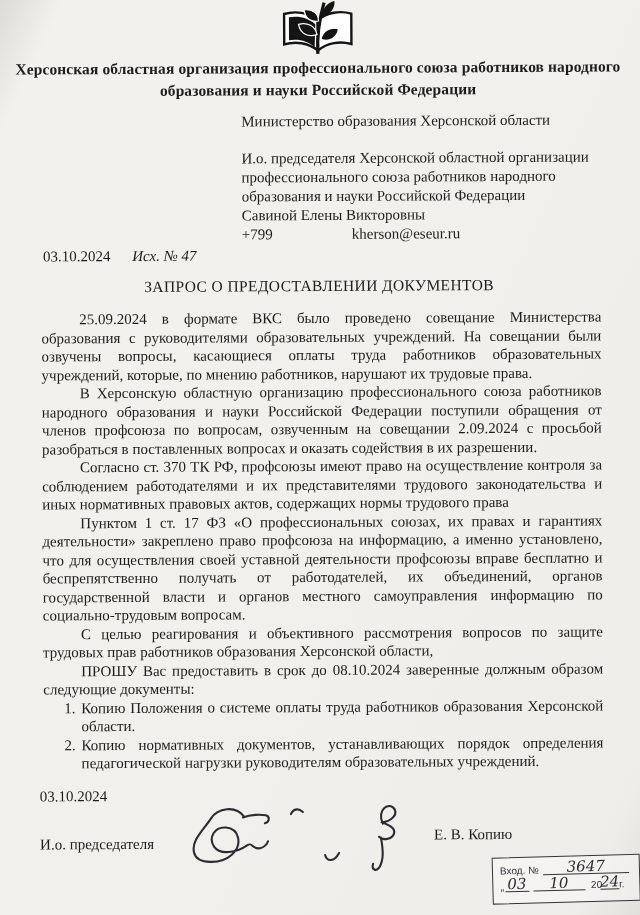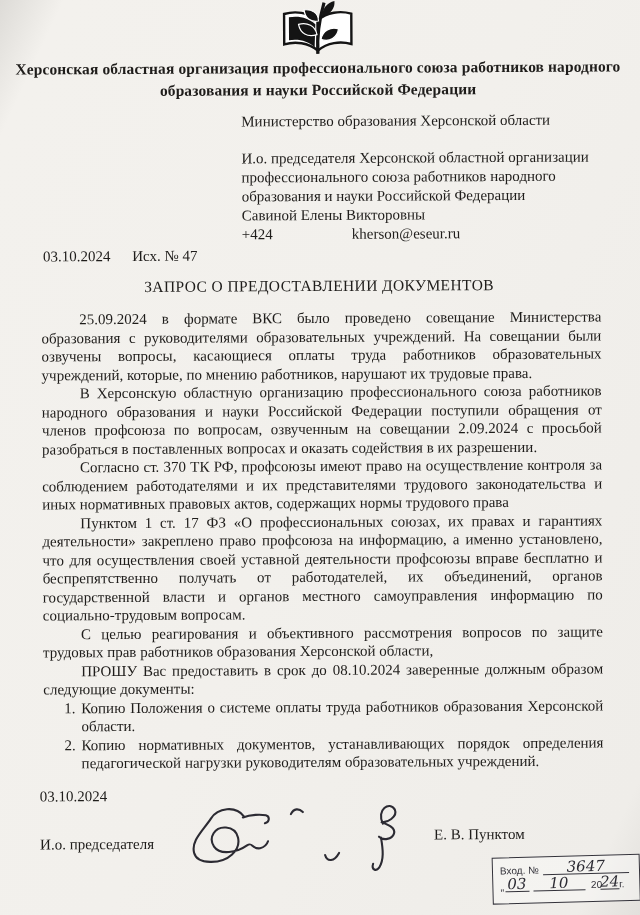--- a/index.html
+++ b/index.html
@@ -47,21 +47,21 @@
   .recipient .contacts { display: flex; margin-top: 0px; }
   .recipient .phone { width: 110px; }
   .recipient .email { }
   
   .ref-line {
     position: absolute;
     top: 247px;
     left: 44px;
     font-size: 15px;
   }
-  .ref-line .ref-number { margin-left: 18px; }
+  .ref-line .ref-number { margin-left: 18px; font-style: italic; }
   
   .doc-title {
     position: absolute;
     top: 277px;
     left: 0;
     width: 100%;
     text-align: center;
     font-size: 15.5px;
     letter-spacing: 0.4px;
   }
@@ -164,21 +164,21 @@
     <div>образования и науки Российской Федерации</div>
   </div>
 
   <div class="recipient">
     <div class="ministry">Министерство образования Херсонской области</div>
     <div>И.о. председателя Херсонской областной организации</div>
     <div>профессионального союза работников народного</div>
     <div>образования и науки Российской Федерации</div>
     <div>Савиной Елены Викторовны</div>
     <div class="contacts">
-      <span class="phone">+424</span>
+      <span class="phone">+799</span>
       <span class="email">kherson@eseur.ru</span>
     </div>
   </div>
 
   <div class="ref-line">
     <span>03.10.2024</span>
     <span class="ref-number">Исх. № 47</span>
   </div>
 
   <div class="doc-title">ЗАПРОС О ПРЕДОСТАВЛЕНИИ ДОКУМЕНТОВ</div>
@@ -191,21 +191,21 @@
     <p>С целью реагирования и объективного рассмотрения вопросов по защите трудовых прав работников образования Херсонской области,</p>
     <p>ПРОШУ Вас предоставить в срок до 08.10.2024 заверенные должным образом следующие документы:</p>
     <ol>
       <li>Копию Положения о системе оплаты труда работников образования Херсонской области.</li>
       <li>Копию нормативных документов, устанавливающих порядок определения педагогической нагрузки руководителям образовательных учреждений.</li>
     </ol>
   </div>
 
   <div class="closing-date">03.10.2024</div>
   <div class="sig-position">И.о. председателя</div>
-  <div class="sig-name">Е. В. Пунктом</div>
+  <div class="sig-name">Е. В. Копию</div>
 
   <div class="signature-svg">
     <svg width="230" height="92" viewBox="0 0 230 92" xmlns="http://www.w3.org/2000/svg">
       <g fill="none" stroke="#2c2b33" stroke-width="2.1" stroke-linecap="round">
         <path d="M56 17 C64 14 74 14 79 15 C83 16 83 22 78 23"></path>
         <path d="M57 16 C49 5 31 7 24 18 C16 30 4 40 7 52 C10 64 34 64 45 54 C56 44 52 28 39 27 C28 26 21 37 27 46 C33 55 50 52 60 45 C66 41 64 49 73 48 C77 47 80 44 81 41"></path>
         <path d="M104 14 C107 8 112 8 116 12"></path>
         <path d="M138 55 C140 62 147 62 152 53"></path>
         <path d="M196 24 C189 10 203 1 208 10 C211 17 200 24 194 22 C201 25 209 28 207 34 C205 40 196 41 192 37"></path>
         <path d="M194 38 C196 50 197 60 192 68 C189 72 184 70 186 64"></path>

